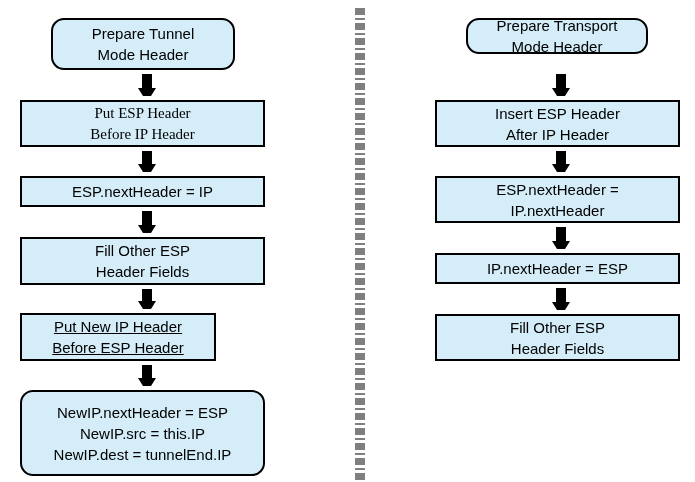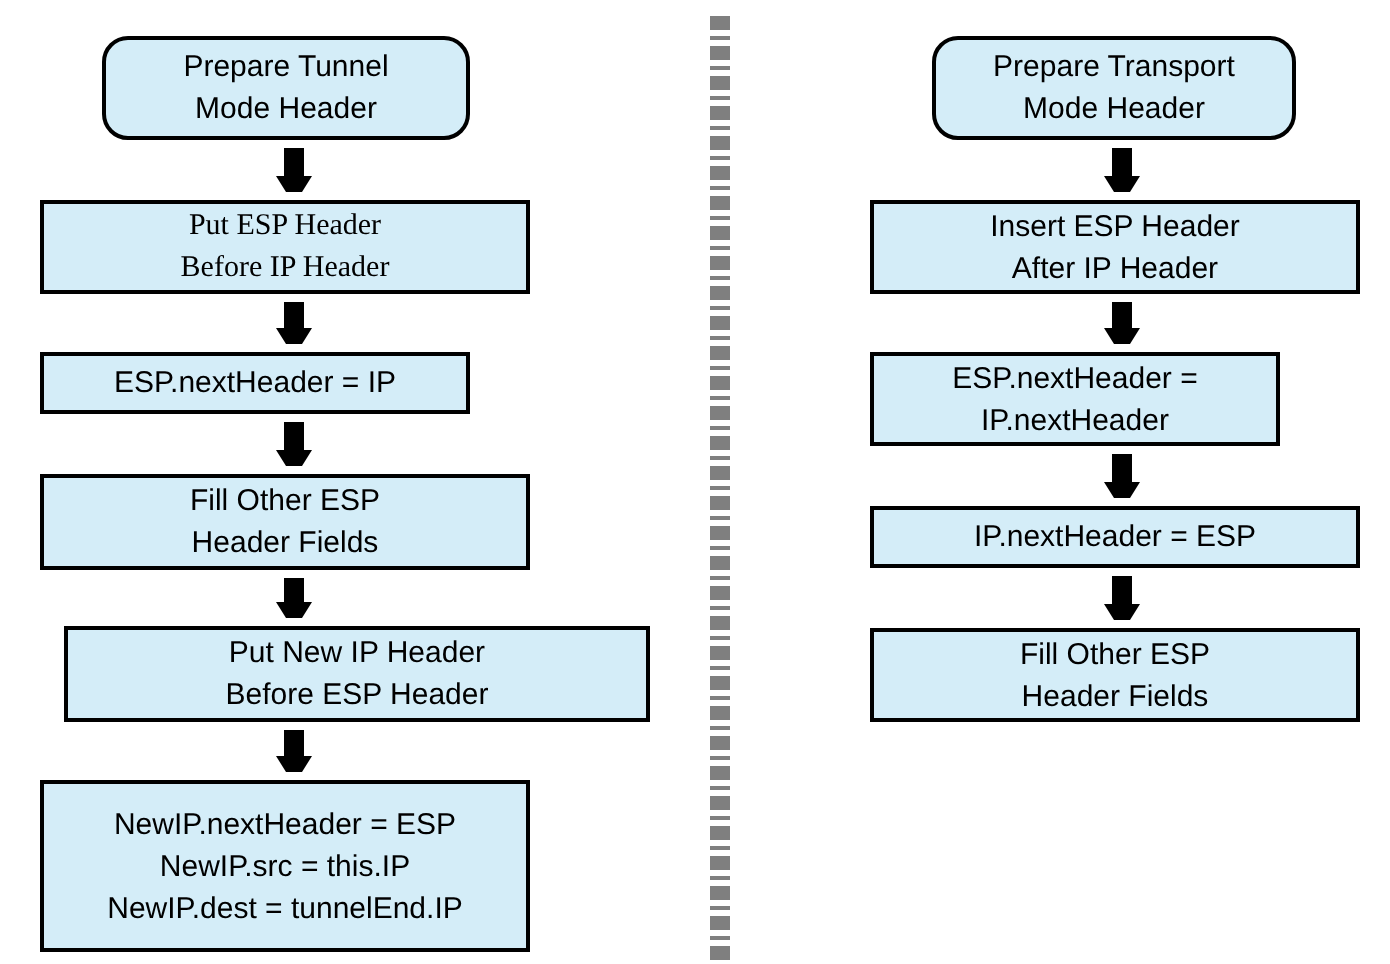--- a/index.html
+++ b/index.html
@@ -92,80 +92,80 @@
     <div class="box" style="left:12px; top:92px; width:245px; height:47px;font-family:Liberation Serif, serif;">
       <span class="label">Put ESP Header
 Before IP Header</span>
     </div>
 
     <div class="arrow" style="left:130px; top:139px; height:29px;">
       <span class="arrow-line"></span>
       <span class="arrow-head"></span>
     </div>
 
-    <div class="box" style="left:12px; top:168px; width:215px; height:31px;">
+    <div class="box" style="left:12px; top:168px; width:245px; height:31px;">
       <span class="label">ESP.nextHeader = IP</span>
     </div>
 
     <div class="arrow" style="left:130px; top:199px; height:30px;">
       <span class="arrow-line"></span>
       <span class="arrow-head"></span>
     </div>
 
     <div class="box" style="left:12px; top:229px; width:245px; height:48px;">
       <span class="label">Fill Other ESP
 Header Fields</span>
     </div>
 
     <div class="arrow" style="left:130px; top:277px; height:28px;">
       <span class="arrow-line"></span>
       <span class="arrow-head"></span>
     </div>
 
-    <div class="box" style="left:24px; top:305px; width:293px; height:48px;">
+    <div class="box" style="left:12px; top:305px; width:196px; height:48px;text-decoration:underline;">
       <span class="label">Put New IP Header
 Before ESP Header</span>
     </div>
 
     <div class="arrow" style="left:130px; top:353px; height:29px;">
       <span class="arrow-line"></span>
       <span class="arrow-head"></span>
     </div>
 
-    <div class="box" style="left:12px; top:382px; width:245px; height:86px;">
+    <div class="box" style="left:12px; top:382px; width:245px; height:86px;border-radius:13px;">
       <span class="label">NewIP.nextHeader = ESP
 NewIP.src = this.IP
 NewIP.dest = tunnelEnd.IP</span>
     </div>
 
   </section>
 
   <section>
 
-    <div class="box start" style="left:458px; top:10px; width:182px; height:52px;">
+    <div class="box start" style="left:458px; top:10px; width:182px; height:36px;">
       <span class="label">Prepare Transport
 Mode Header</span>
     </div>
 
     <div class="arrow" style="left:544px; top:62px; height:30px;">
       <span class="arrow-line"></span>
       <span class="arrow-head"></span>
     </div>
 
     <div class="box" style="left:427px; top:92px; width:245px; height:47px;">
       <span class="label">Insert ESP Header
 After IP Header</span>
     </div>
 
     <div class="arrow" style="left:544px; top:139px; height:29px;">
       <span class="arrow-line"></span>
       <span class="arrow-head"></span>
     </div>
 
-    <div class="box" style="left:427px; top:168px; width:205px; height:47px;">
+    <div class="box" style="left:427px; top:168px; width:245px; height:47px;">
       <span class="label">ESP.nextHeader =
 IP.nextHeader</span>
     </div>
 
     <div class="arrow" style="left:544px; top:215px; height:30px;">
       <span class="arrow-line"></span>
       <span class="arrow-head"></span>
     </div>
 
     <div class="box" style="left:427px; top:245px; width:245px; height:31px;text-align:center;">

